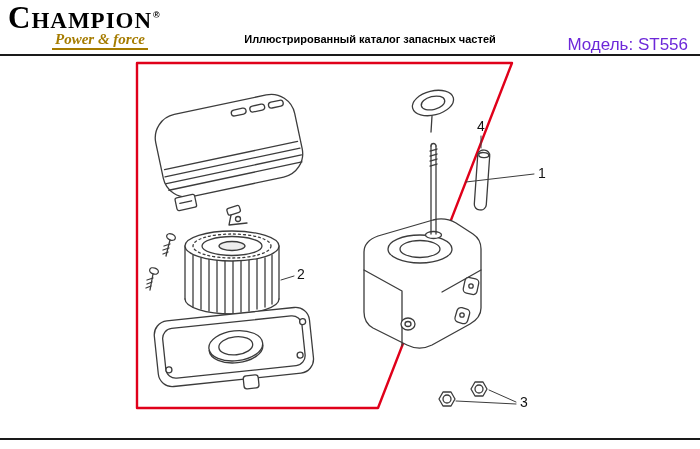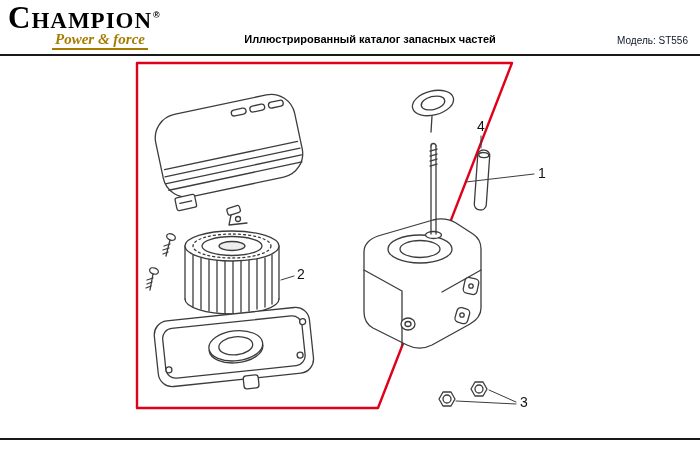--- a/index.html
+++ b/index.html
@@ -16,21 +16,21 @@
   .reg{font-size:9px;position:relative;top:-10px;left:1px;font-weight:700;}
   .tagline{
     font-family:"Liberation Serif",serif;font-style:italic;font-weight:700;
     font-size:15px;color:#a67c00;margin:-1px 0 0 44px;width:max-content;
     border-bottom:2px solid #a67c00;padding:0 3px 1px 3px;
   }
   .title{
     position:absolute;left:160px;top:33px;width:420px;text-align:center;
     font-size:11px;font-weight:600;color:#000;
   }
-  .model{position:absolute;right:12px;top:35px;font-size:10px;color:#0f172a;}
+  .model{position:absolute;right:12px;top:35px;font-size:17px;color:#6d28d9;}
   .rule{position:absolute;left:0;width:700px;height:2px;background:#1a1a1a;}
   .top-rule{top:54px;}
   .bottom-rule{top:438px;}
   .diagram{position:absolute;left:0;top:56px;}
 </style>
 </head>
 <body>
 
 <div>
   <div class="logo">

